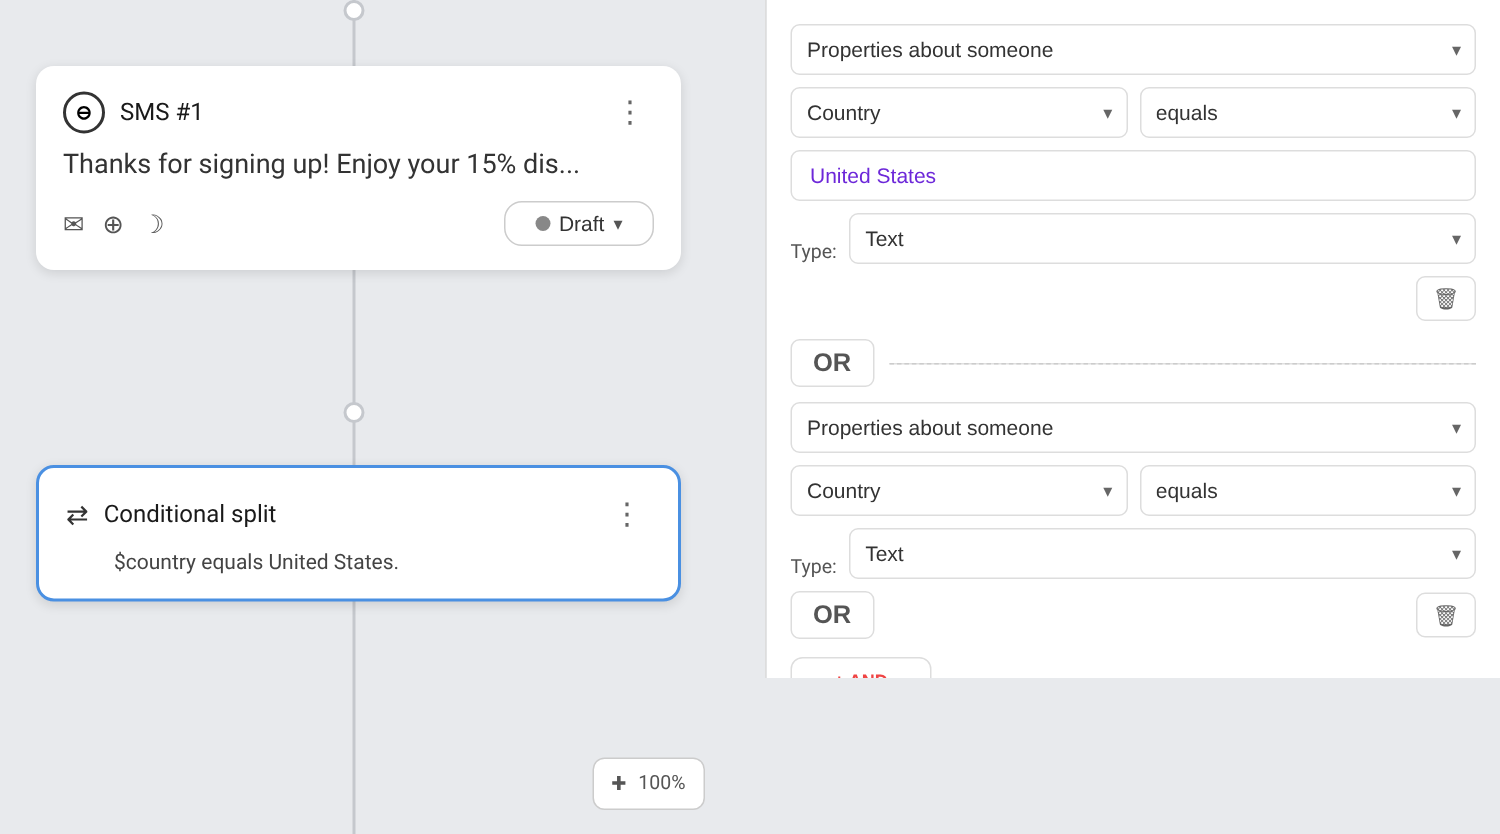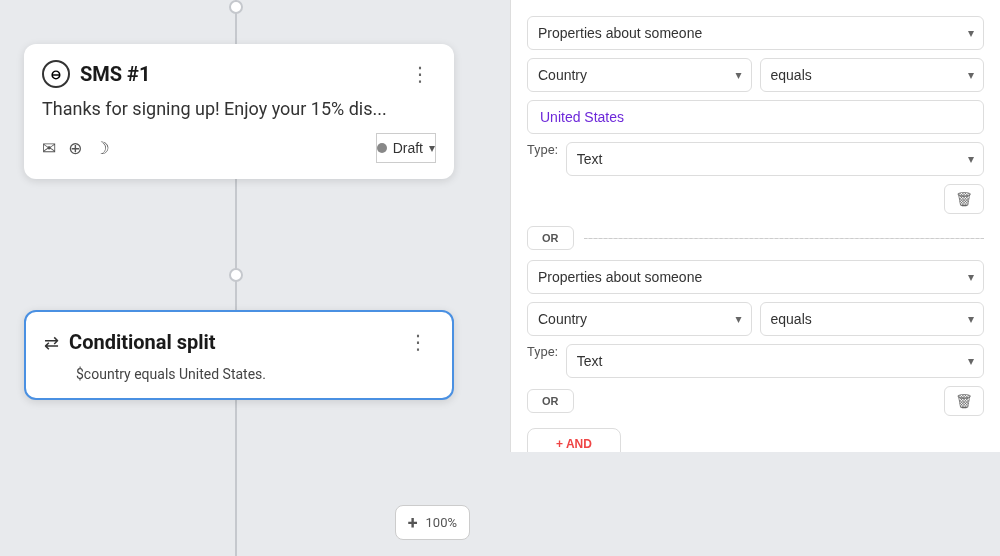--- a/index.html
+++ b/index.html
@@ -76,22 +76,22 @@
       border: 2px solid #333;
       border-radius: 50%;
       display: flex;
       align-items: center;
       justify-content: center;
       font-size: 13px;
       font-weight: bold;
     }
 
     .card-title {
-      font-size: 20px;
-      font-weight: 700;
+      font-size: 16px;
+      font-weight: 400;
       color: #1a1a1a;
     }
 
     .three-dot {
       font-size: 20px;
       color: #666;
       cursor: pointer;
       background: none;
       border: none;
       padding: 2px 6px;
@@ -120,22 +120,22 @@
       cursor: pointer;
       background: none;
       border: none;
     }
 
     .draft-btn {
       display: flex;
       align-items: center;
       gap: 6px;
       border: 1.5px solid #ccc;
-      border-radius: 0;
-      padding: 6px 0;
+      border-radius: 12px;
+      padding: 6px 20px;
       background: #fff;
       font-size: 14px;
       font-weight: 500;
       color: #333;
       cursor: pointer;
     }
 
     .draft-dot {
       width: 10px;
       height: 10px;
@@ -241,21 +241,21 @@
       padding: 8px 12px;
       border: 1.5px solid #ddd;
       border-radius: 6px;
       font-size: 14px;
       color: #6d28d9;
       margin-bottom: 8px;
     }
 
     .type-row {
       display: flex;
-      align-items: flex-start;
+      align-items: flex-end;
       justify-content: flex-end;
       gap: 8px;
       margin-bottom: 8px;
     }
 
     .type-label {
       font-size: 13px;
       color: #555;
     }
 
@@ -280,21 +280,21 @@
       align-items: center;
       margin: 10px 0;
       gap: 10px;
     }
 
     .or-btn {
       padding: 5px 14px;
       border: 1.5px solid #ddd;
       border-radius: 6px;
       background: #fff;
-      font-size: 11px;
+      font-size: 17px;
       font-weight: 600;
       color: #555;
       cursor: pointer;
     }
 
     .or-line {
       flex: 1;
       height: 1px;
       background: #e0e0e0;
       border-top: 1px dashed #ccc;

